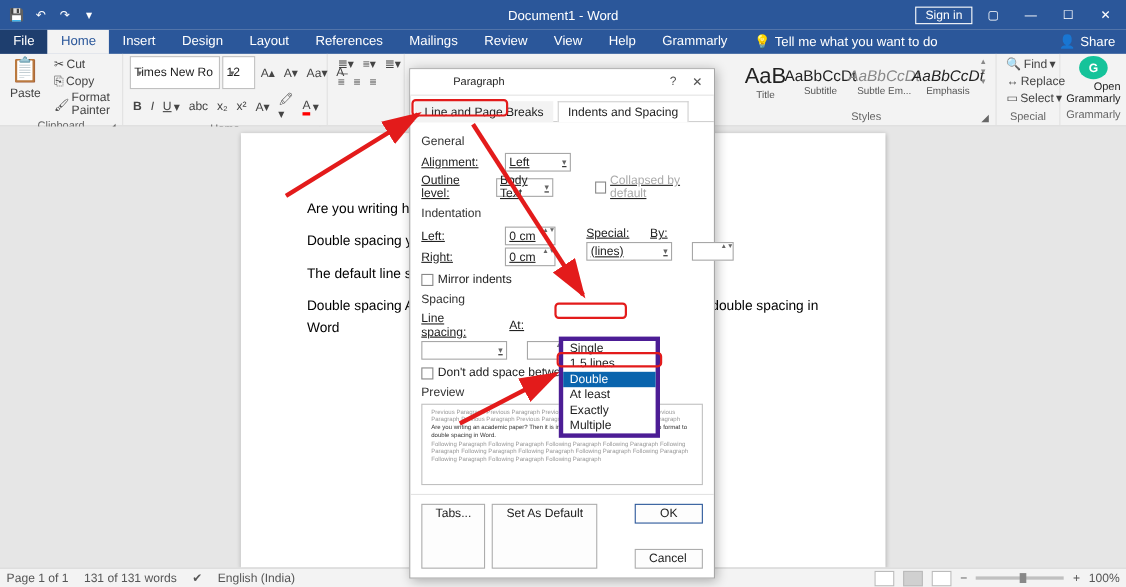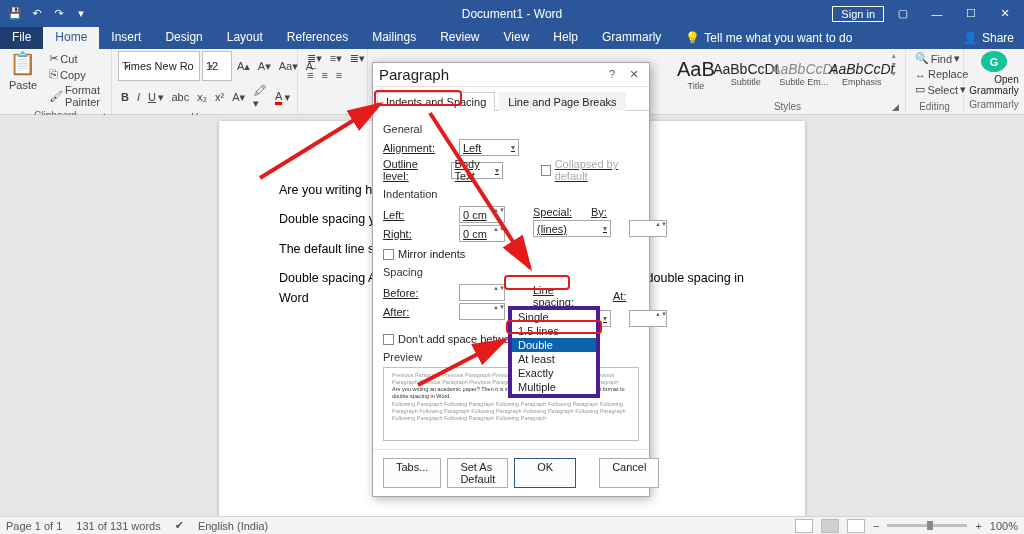--- a/index.html
+++ b/index.html
@@ -36,41 +36,41 @@
   .editgrp { display:flex; flex-direction:column; gap:1px; font-size:11px; }
   .grammarly { display:flex; flex-direction:column; align-items:center; gap:2px; padding:2px 6px;}
   .grammarly .ico { width:26px;height:26px;border-radius:50%;background:#15c39a;color:#fff;display:flex;align-items:center;justify-content:center;font-weight:bold;}
   
   .docarea { position:absolute; top:115px; left:0; right:0; bottom:18px; background:#e6e6e6; display:flex; justify-content:center; }
   .page { width:586px; background:#fff; margin-top:6px; box-shadow:0 1px 4px rgba(0,0,0,.25); padding:60px 60px 40px 60px; font-family: "Times New Roman", serif; font-size:12.5px; line-height:1.55; color:#000;}
   .page p { margin-bottom:10px; }
   
   .dialog { position:absolute; left:372px; top:62px; width:278px; background:#fff; border:1px solid #a7a7a7; box-shadow:2px 2px 10px rgba(0,0,0,.3); font-size:11px; z-index:20;}
   .dlg-title { height:24px; display:flex; align-items:center; padding:0 6px; border-bottom:1px solid #e3e3e3; background:#fff; }
-  .dlg-title .t { font-size:15px; }
+  .dlg-title .t { font-size:10px;margin-left:33px; }
   .dlg-title .sp { margin-left:auto; display:flex; gap:4px; }
   .dlg-title .sp span { width:18px; text-align:center; cursor:pointer; color:#555;}
   .dlg-tabs { display:flex; border-bottom:1px solid #d0d0d0; padding-top:4px; }
   .dlg-tab { padding:3px 8px; border:1px solid #d0d0d0; border-bottom:none; background:#fff; margin-left:4px; font-size:11px; position:relative; top:1px;}
   .dlg-tab.inactive { background:#f3f3f3; border-color:transparent transparent #d0d0d0 transparent; }
   .dlg-body { padding:6px 10px 8px 10px; }
   .section-h { font-size:11px; color:#333; margin:6px 0 4px 0; }
   .frow { display:flex; align-items:center; gap:18px; margin:2px 0;text-decoration:underline; }
   .frow label { width:58px; font-size:11px; }
   .dcombo { background:#fff; border:1px solid #a7a7a7; height:17px; font-size:11px; display:flex; align-items:center; padding:0 3px; }
   .dcombo .ar { margin-left:auto; font-size:8px; color:#666; }
   .spin { background:#fff; border:1px solid #a7a7a7; height:17px; width:46px; font-size:11px; display:flex; align-items:center; padding:0 3px; position:relative;}
   .spin .ar { position:absolute; right:1px; top:0; bottom:0; width:10px; display:flex; flex-direction:column; font-size:6px; color:#666; }
   .chk { display:flex; align-items:center; gap:4px; font-size:11px; }
   .chk .box { width:11px;height:11px;border:1px solid #888;background:#fff;}
   .twocol { display:flex; gap:28px; }
   .preview { border:1px solid #c0c0c0; height:74px; margin-top:3px; padding:4px 8px; font-size:5.5px; color:#999; line-height:1.3; overflow:hidden;}
   .preview .dark { color:#333; }
   .dlg-btns { display:flex; gap:6px; padding:8px 10px; justify-content:flex-start; border-top:1px solid #e3e3e3;}
-  .dlg-btns .right { margin-left:auto; display:flex; gap:23px; }
+  .dlg-btns .right { margin-left:auto; display:flex; gap:23px;flex-direction:column; }
   .dbtn { border:1px solid #adadad; background:#fdfdfd; padding:2px 12px; font-size:11px; cursor:pointer; }
   .dbtn.primary { border:1px solid #2b579a; }
   
   .droplist { position:absolute; background:#fff; border:4px solid #4c1d95; font-size:11px; z-index:30;}
   .droplist div { padding:1px 6px; }
   .droplist div.sel { background:#0a64ad; color:#fff; }
   
   .redbox { position:absolute; border:2.5px solid #e31b1b; border-radius:4px; z-index:40; pointer-events:none;}
   .arrow { position:absolute; z-index:39; pointer-events:none;}
   
@@ -226,21 +226,21 @@
   </div>
 
   <div class="group" style="width:58px">
     <div class="body">
         <div class="editgrp">
       <div class="btn">🔍 <span>Find</span> ▾</div>
       <div class="btn">↔ <span>Replace</span></div>
       <div class="btn">▭ <span>Select</span> ▾</div>
     </div>
       </div>
-    <div class="label">Editing</div>
+    <div class="label">Special</div>
   </div>
 
   <div class="group grammarly" style="width:60px;border-right:none">
     <div class="ico">G</div>
     <div style="font-size:10px;text-align:right;white-space:pre">Open
 Grammarly</div>
     <div class="label">Grammarly</div>
   </div>
 </div>
 
@@ -255,22 +255,22 @@
 
 <div class="dialog">
   <div class="dlg-title">
     <span class="t">Paragraph</span>
     <div class="sp">
       <span>?</span>
       <span>✕</span>
     </div>
   </div>
   <div class="dlg-tabs">
+    <div class="dlg-tab inactive">Line and Page Breaks</div>
     <div class="dlg-tab">Indents and Spacing</div>
-    <div class="dlg-tab inactive">Line and Page Breaks</div>
   </div>
   <div class="dlg-body">
     <div class="section-h">General</div>
     <div class="frow">
       <label>Alignment:</label>
       <div class="dcombo" style="width:60px">
           <span>Left</span>
           <span class="ar">▾</span>
         </div>
     </div>
@@ -320,34 +320,20 @@
           </div>
       </div>
     </div>
     <div class="chk" style="margin-top:4px">
         <span class="box"></span>
         <span>Mirror indents</span>
       </div>
 
     <div class="section-h">Spacing</div>
     <div class="twocol">
-      <div>
-        <div class="frow">
-            <label>Before:</label>
-            <div class="spin">
-              <span class="ar">▲▼</span>
-            </div>
-          </div>
-        <div class="frow">
-            <label>After:</label>
-            <div class="spin">
-              <span class="ar">▲▼</span>
-            </div>
-          </div>
-      </div>
       <div>
         <div class="frow">
             <label style="width:62px">Line spacing:</label>
             <label style="width:22px">At:</label>
           </div>
         <div class="frow">
             <div class="dcombo" style="width:78px">
               <span class="ar">▾</span>
             </div>
             <div class="spin" style="width:38px">

